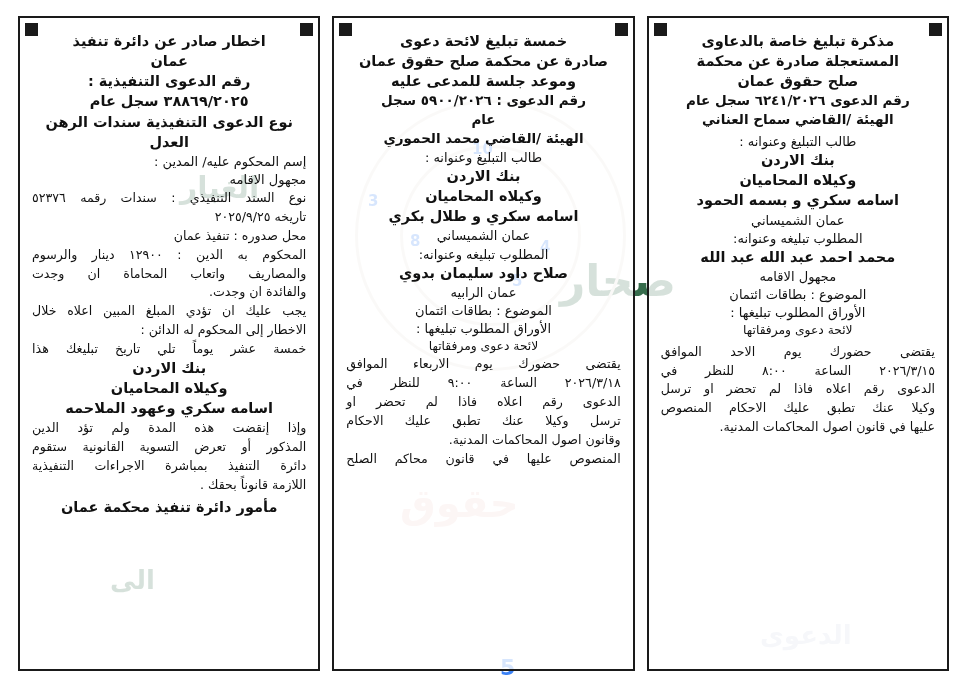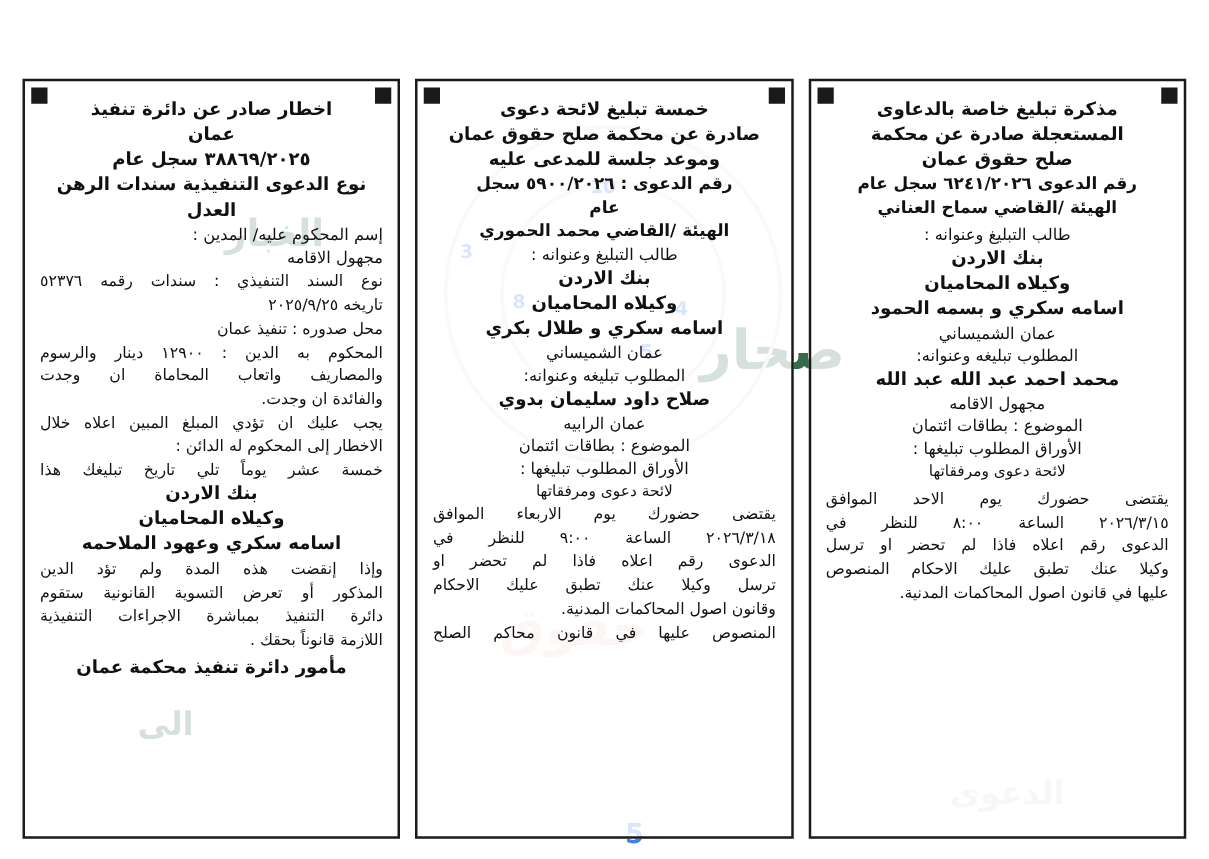--- a/index.html
+++ b/index.html
@@ -64,21 +64,20 @@
     height: 687px;
   }
   .notice {
     position: relative;
     flex: 1 1 0;
     border: 2px solid #1a1a1a;
     background: rgba(255,255,255,0.80);
     box-sizing: border-box;
     padding: 14px 12px 10px 12px;
     overflow: hidden;
-    margin-top: 47px;
   }
   .corner {
     position: absolute;
     width: 13px;
     height: 13px;
     background: #1a1a1a;
   }
   .corner.tl { top: 5px; left: 5px; }
   .corner.tr { top: 5px; right: 5px; }
 
@@ -184,20 +183,21 @@
     <div class="line l-j">ترسل وكيلا عنك تطبق عليك الاحكام</div>
     <div class="line l-jl">وقانون  اصول المحاكمات المدنية.</div>
     <div class="line l-j">المنصوص عليها في قانون محاكم الصلح</div>
   </div>
 
   <div class="notice">
     <span class="corner tr"></span>
     <span class="corner tl"></span>
     <div class="line l-b">اخطار صادر عن دائرة تنفيذ</div>
     <div class="line l-b">عمان</div>
+    <div class="line l-b">رقم الدعوى التنفيذية :</div>
     <div class="line l-b">٣٨٨٦٩/٢٠٢٥ سجل عام</div>
     <div class="line l-b">نوع الدعوى التنفيذية سندات الرهن</div>
     <div class="line l-b">العدل</div>
     <div class="line l-n l-r">إسم المحكوم عليه/ المدين :</div>
     <div class="line l-n l-r">مجهول الاقامه</div>
     <div class="line l-j">نوع السند التنفيذي : سندات رقمه ٥٢٣٧٦</div>
     <div class="line l-jl">تاريخه ٢٠٢٥/٩/٢٥</div>
     <div class="line l-jl">محل صدوره : تنفيذ  عمان</div>
     <div class="line l-j">المحكوم به الدين :  ١٢٩٠٠  دينار والرسوم</div>
     <div class="line l-j">والمصاريف واتعاب المحاماة ان وجدت</div>

